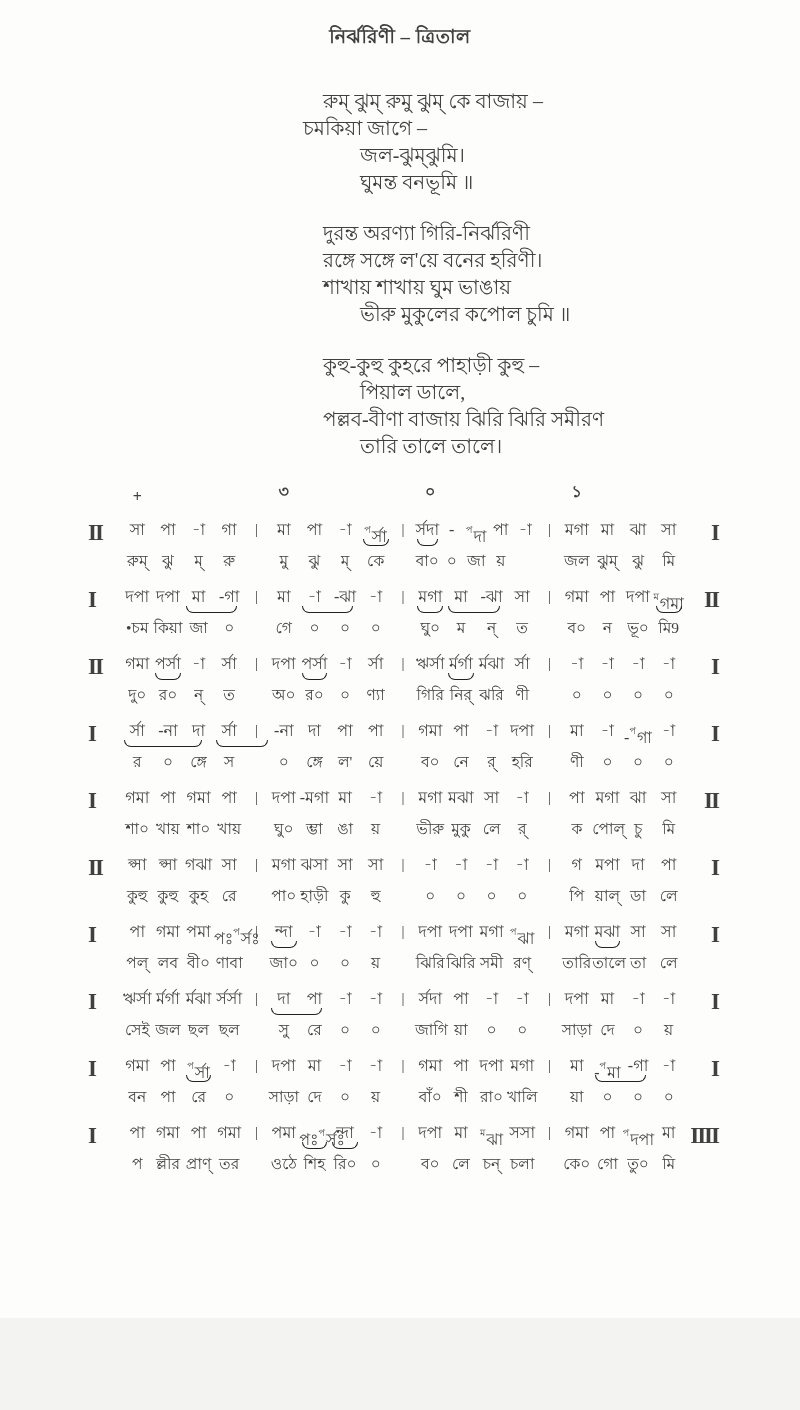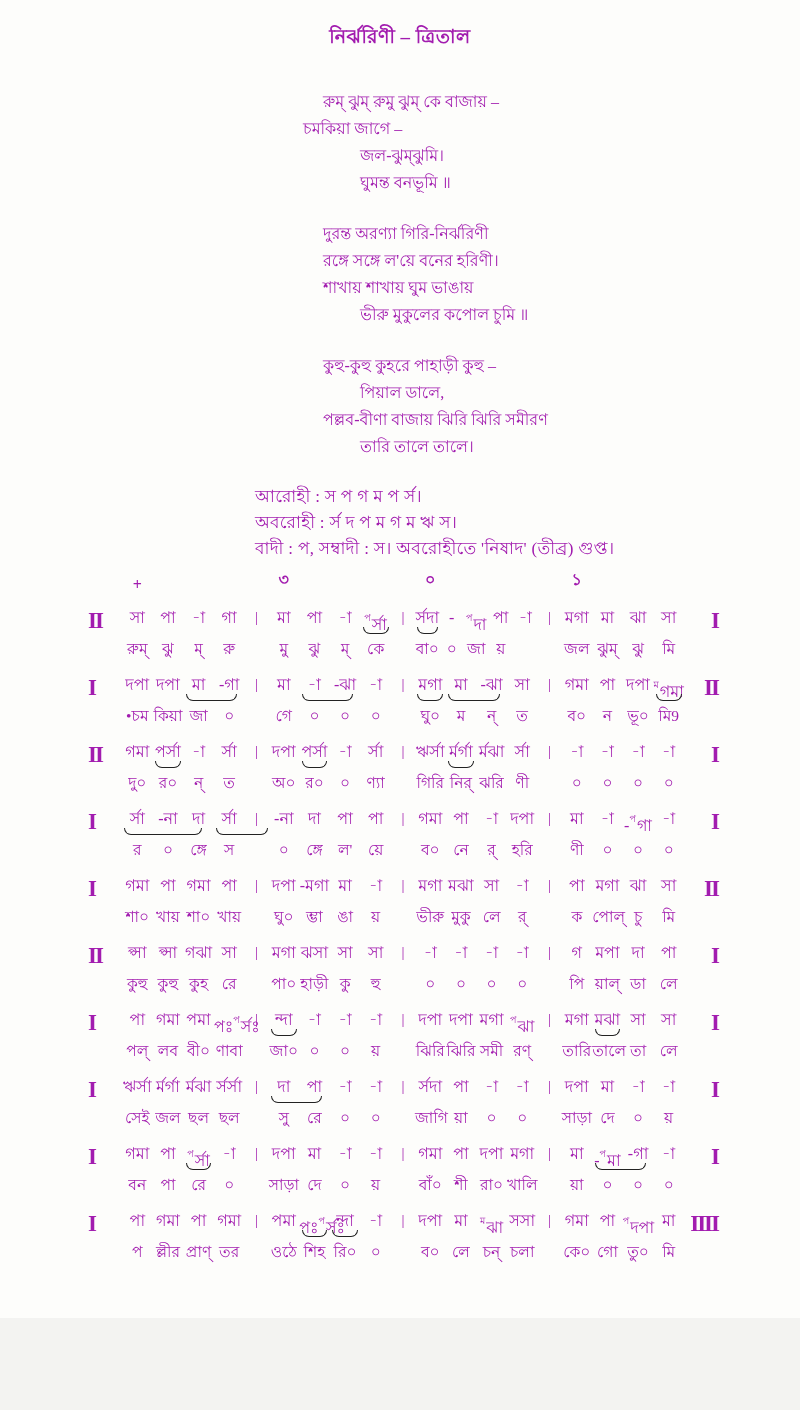--- a/index.html
+++ b/index.html
@@ -1,26 +1,26 @@
 <!DOCTYPE html>
 <html><head>
 <meta charset="utf-8">
 <style>
   html,body{margin:0;padding:0;background:#f3f3f1;}
   .page{
-    width:800px;height:1318px;background:#fdfdfb;color:#a21caf;
+    width:800px;height:1318px;background:#fdfdfb;color:#404040;
     font-family:"Liberation Serif","DejaVu Serif",serif;
     position:relative;overflow:hidden;box-sizing:border-box;
   }
   .title{
     text-align:center;font-weight:bold;font-size:19px;
     padding-top:22px;letter-spacing:.5px;
   }
   
-  .lyrics{margin:34px 0 0 303px;font-size:16px;}
+  .lyrics{margin:34px 0 0 303px;font-size:20px;}
   .stanza{margin-bottom:24px;}
   .lyr-line{line-height:27px;white-space:nowrap;}
   .ind1{margin-left:20px;}
   .ind2{margin-left:57px;}
   
   .raga{margin:10px 0 0 255px;font-size:17px;}
   .raga-line{line-height:26px;white-space:nowrap;letter-spacing:.3px;}
   
   .notation{margin:10px 0 0 88px;width:630px;font-size:16px;}
   .tala-row{display:flex;align-items:flex-end;height:22px;font-weight:bold;font-size:16px;}
@@ -57,25 +57,20 @@
         <div class="lyr-line ind1">শাখায় শাখায় ঘুম ভাঙায়</div>
         <div class="lyr-line ind2">ভীরু মুকুলের কপোল চুমি ॥</div>
       </div>
       <div class="stanza">
         <div class="lyr-line ind1">কুহু-কুহু কুহরে পাহাড়ী কুহু –</div>
         <div class="lyr-line ind2">পিয়াল ডালে,</div>
         <div class="lyr-line ind1">পল্লব-বীণা বাজায় ঝিরি ঝিরি সমীরণ</div>
         <div class="lyr-line ind2">তারি তালে তালে।</div>
       </div>
     </div>
-  <div class="raga">
-      <div class="raga-line">আরোহী : স প গ ম প র্স।</div>
-      <div class="raga-line">অবরোহী : র্স দ প ম গ ম ঋ স।</div>
-      <div class="raga-line">বাদী : প, সম্বাদী : স। অবরোহীতে 'নিষাদ' (তীব্র) গুপ্ত।</div>
-    </div>
   <div class="notation">
       <div class="tala-row">
         <div class="barcol"></div>
         <div class="measure">
           <div class="tcell">+</div>
           <div class="tcell"></div>
           <div class="tcell"></div>
           <div class="tcell"></div>
         </div>
         <div class="msep"></div>

